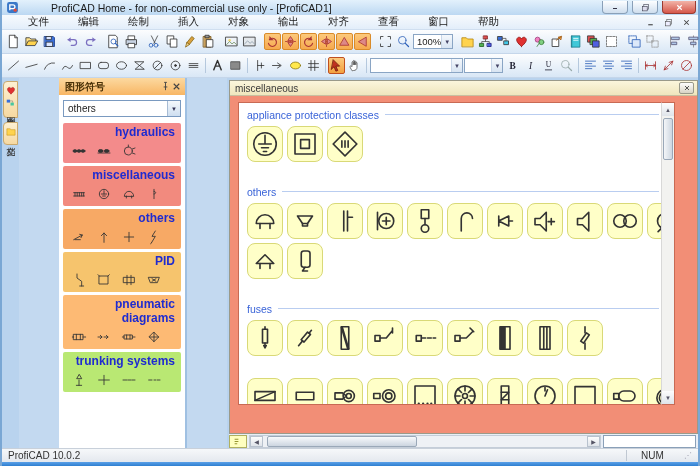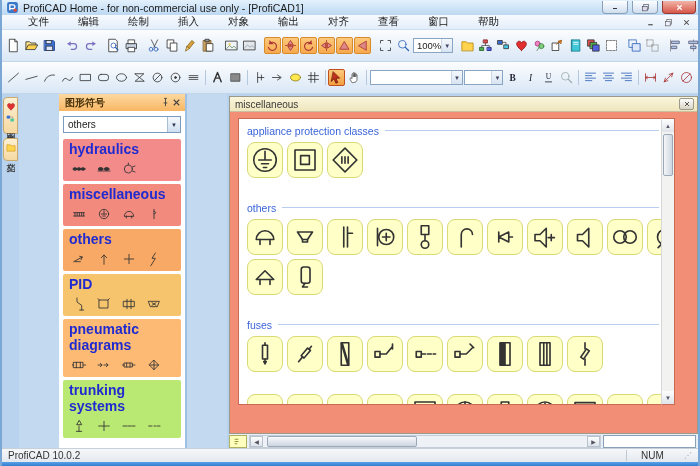--- a/index.html
+++ b/index.html
@@ -2,32 +2,32 @@
 <html><head>
 <meta charset="utf-8">
 <style>
 * { margin:0; padding:0; box-sizing:border-box; }
 html,body { width:700px; height:466px; overflow:hidden; font-family:"Liberation Sans",sans-serif; }
 #win { position:relative; width:700px; height:466px; background:#c3d9f0;
   border-left:2px solid #7aa7d4; border-right:2px solid #7aa7d4; display:flex; flex-direction:column; }
 
 .titlebar { height:15px; display:flex; align-items:center; gap:4px; padding:0 2px 0 4px;
   background:linear-gradient(#e3f1fc,#bcd8f2); font-size:10.5px; color:#1a1a1a; }
-.titlebar .t-title { flex:1; white-space:nowrap; overflow:hidden; }
+.titlebar .t-title { flex:1; white-space:nowrap; overflow:hidden;margin-left:28px; }
 .winbtn { width:26px; height:13px; border:1px solid #8aa0b8; border-top:none; border-radius:0 0 4px 4px;
   background:linear-gradient(#fdfeff,#cfdeee); display:flex; align-items:center; justify-content:center; font-size:8px; color:#333; }
 .winbtn.close { width:34px; background:linear-gradient(#f2b4a8,#d6574a); border-color:#9a3a30; color:#fff; }
 
 .menubar { height:15px; display:flex; align-items:center; padding:0 4px; gap:2px;
   background:linear-gradient(#f7fafd,#e3eefa); font-size:10.5px; color:#222; border-bottom:1px solid #d0dff0; }
 .menu-item { padding:0 7px;margin-left:15px; }
 .mdi-ctrl { width:16px; height:12px; display:flex; align-items:center; justify-content:center; font-size:9px; color:#444; }
 .menubar .spacer { flex:1; }
 
-.tb { height:32px; display:flex; align-items:center; padding:0 3px; gap:1px;
+.tb { height:24px; display:flex; align-items:center; padding:0 3px; gap:1px;
   background:linear-gradient(#fcfdfe,#d9e7f6); border-bottom:1px solid #c5d6ea; }
 .tbtn { width:18px; height:17px; display:flex; align-items:center; justify-content:center; border:1px solid transparent; border-radius:2px; }
 .tbtn.hl { background:linear-gradient(#fcc97c,#f6a94e); border-color:#d98b2a; }
 .tbtn.on { background:linear-gradient(#fcc97c,#f2a040); border-color:#c05020; }
 .tsep { width:1px; height:15px; background:#b5c8dd; margin:0 2px; }
 .tgap { width:5px; }
 .combo { height:15px; background:#fff; border:1px solid #8aa5c4; display:flex; align-items:center; font-size:9.5px; color:#222; padding-left:3px; }
 .combo .arr { margin-left:auto; width:11px; height:100%; border-left:1px solid #c8d6e8; background:linear-gradient(#f4f8fc,#d8e4f2); display:flex; align-items:center; justify-content:center; font-size:6px; color:#446; }
 
 .body { flex:1; display:flex; min-height:0;gap:40px; }
@@ -37,21 +37,21 @@
 .vtab .vlabel { writing-mode:vertical-rl; font-size:9px; color:#333; letter-spacing:1px; }
 
 .sidepanel { width:128px; background:#fff; border-right:2px solid #9fc0e2; display:flex; flex-direction:column; }
 .sp-header { height:17px; background:linear-gradient(#fcd9a0,#f8b664); display:flex; align-items:center; padding:0 3px 0 6px;
   font-size:10px; font-weight:bold; color:#4a3208; }
 .sp-header .sph-title { flex:1; }
 .sp-combo { margin:5px 4px 4px 4px; height:17px; background:#fff; border:1px solid #7a9ac0; display:flex; align-items:center; font-size:10px; color:#222; padding-left:4px; }
 .sp-combo .arr { margin-left:auto; width:13px; height:100%; background:linear-gradient(#f4f8fc,#cfdff0); border-left:1px solid #a8bcd4; display:flex; align-items:center; justify-content:center; font-size:6px; color:#335; }
 .sp-list { flex:1; overflow:hidden; padding:2px 4px; }
 .cat { border-radius:2px; margin-bottom:3px; padding:2px 6px 4px 6px; }
-.cat-title { font-size:14px; font-weight:bold; color:#1f2bd0; }
+.cat-title { text-align:right; font-size:12px; font-weight:bold; color:#1f2bd0; }
 .cat-syms { display:flex; align-items:center; gap:9px; margin-top:4px; padding-left:2px; }
 
 .mdi { flex:1; display:flex; flex-direction:column; min-width:0; background:#b9d3ee; padding:2px 0 0 2px; }
 .child { flex:1; display:flex; flex-direction:column; min-height:0; border:1px solid #9a9a8a; }
 .child-title { height:15px; background:linear-gradient(#fbf6dc,#efe6bd); display:flex; align-items:center; padding:0 3px 0 5px;
   font-size:10px; color:#3a3a3a; border-bottom:1px solid #c8c0a0; }
 .child-title .ct-label { flex:1; }
 .xbtn { width:15px; height:12px; border:1px solid #9a9a8a; border-radius:2px; background:linear-gradient(#fdfdfd,#d8d4c4);
   font-size:8px; color:#444; display:flex; align-items:center; justify-content:center; }
 .child-frame { flex:1; background:#f28e76; padding:6px 22px 28px 8px; display:flex; min-height:0; }

